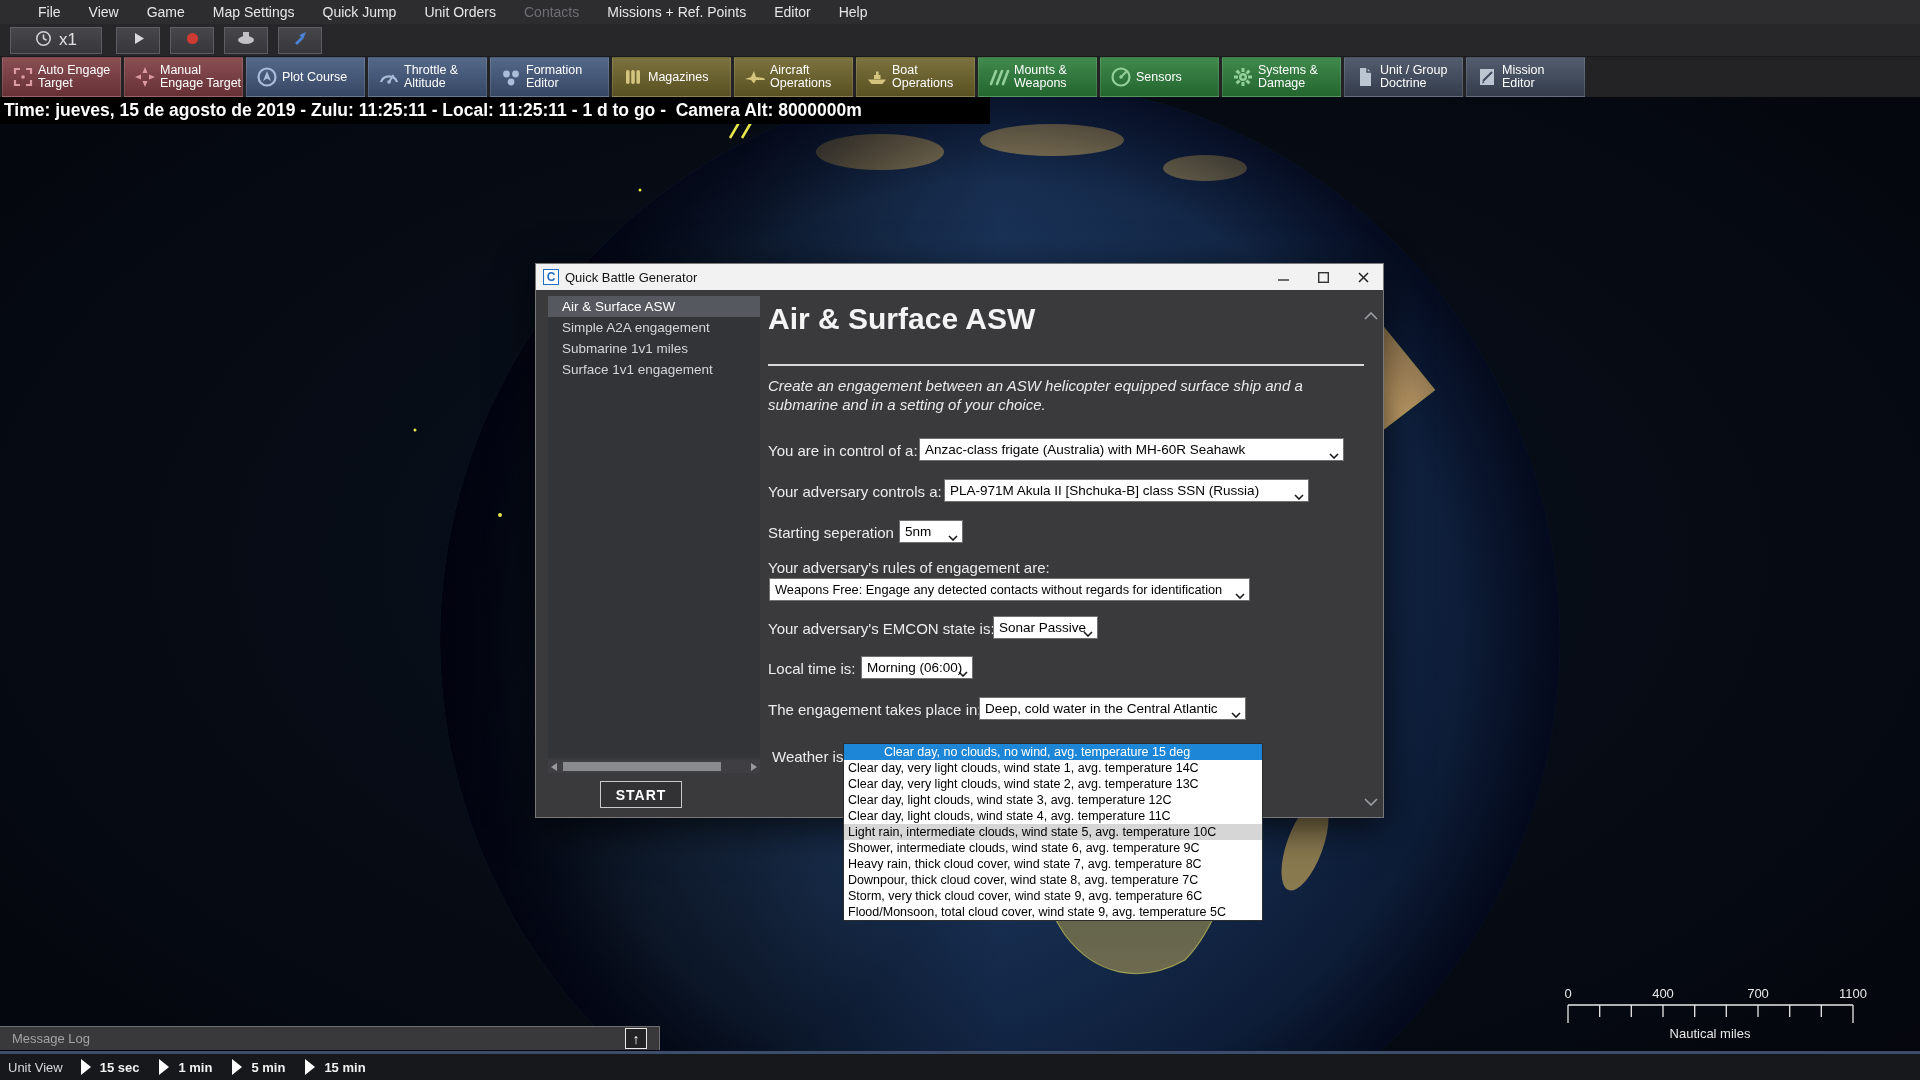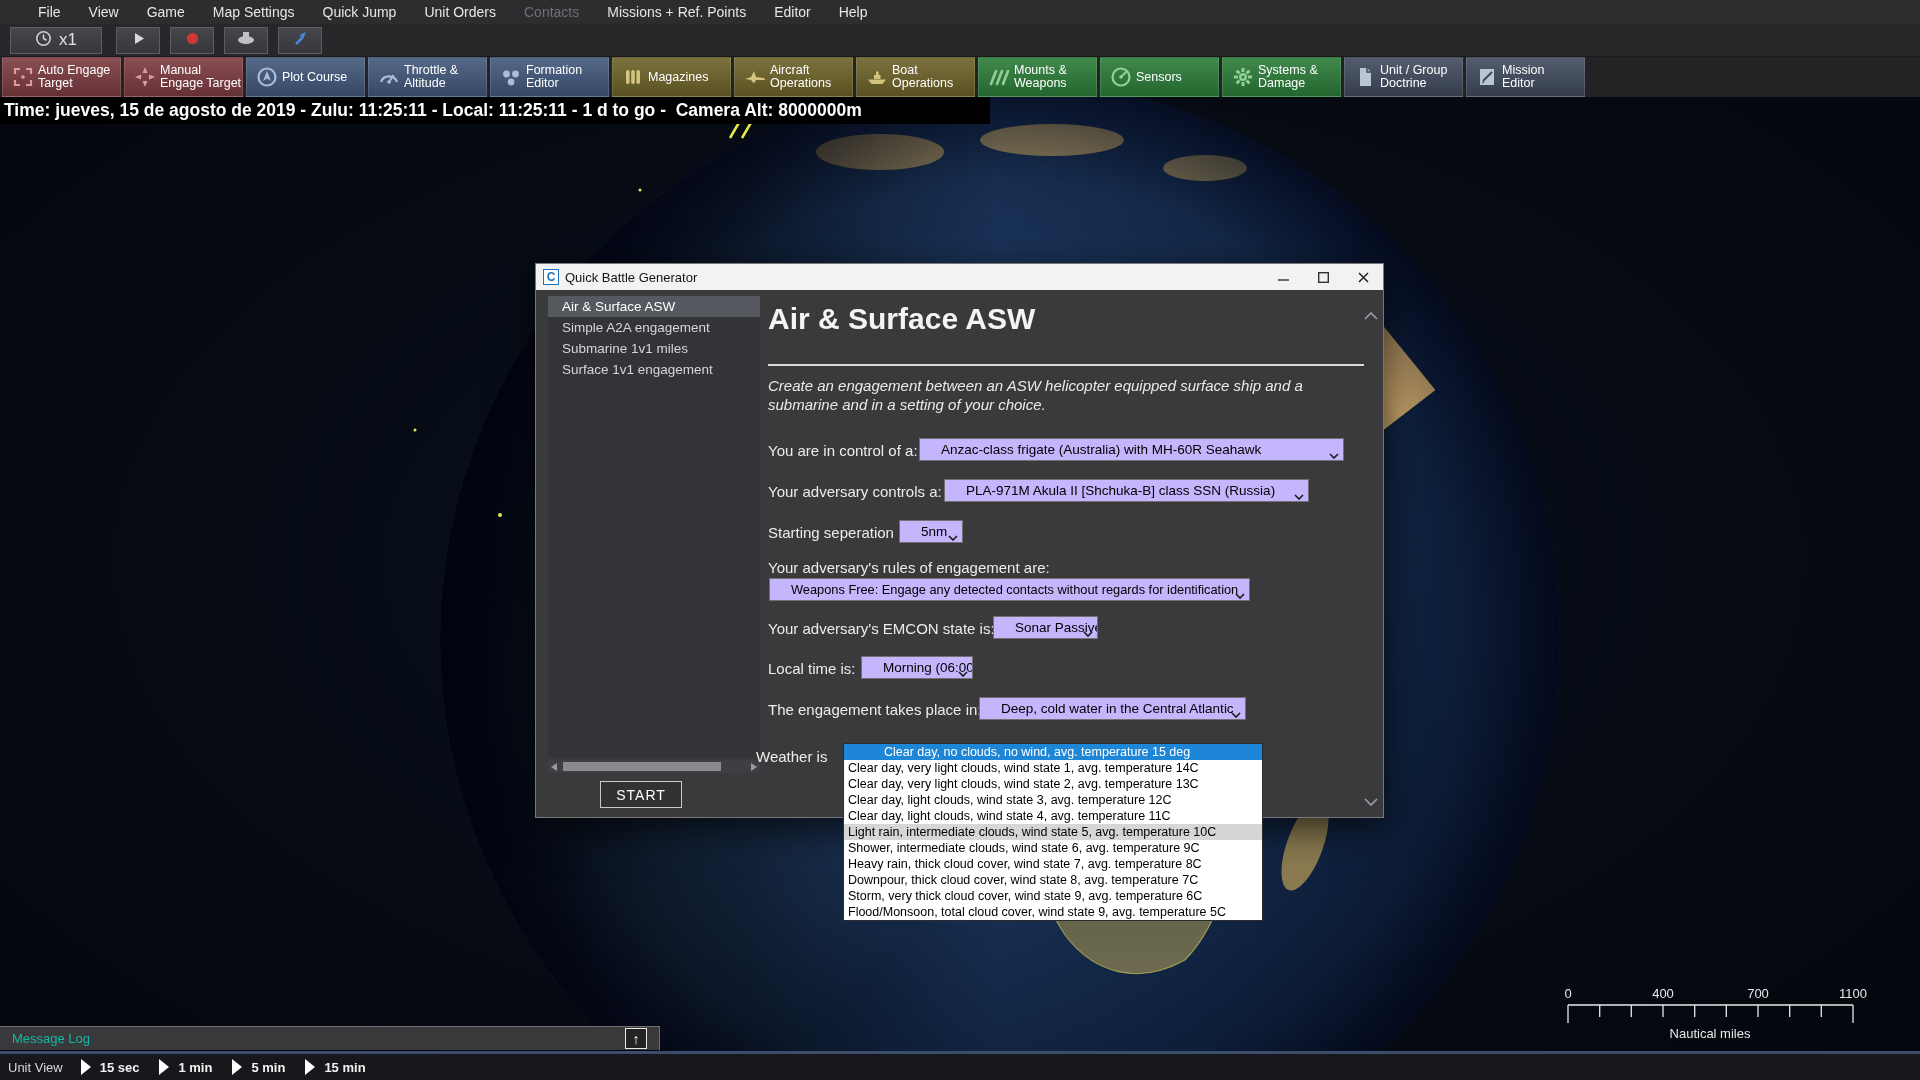--- a/index.html
+++ b/index.html
@@ -60,47 +60,47 @@
                    white-space:nowrap; overflow:hidden; }
   .scenario-item.selected { background:#55585e; color:#fff; }
 
   .hscroll { position:absolute; left:12px; top:496px; width:212px; height:13px; background:#3f3f43; }
   .hthumb { position:absolute; left:15px; top:2px; width:158px; bottom:2px; background:#8a8b8f; }
   .harrow { position:absolute; top:3px; width:0; height:0; border-top:4px solid transparent; border-bottom:4px solid transparent; }
   .harrow.left { left:3px; border-right:6px solid #9a9a9e; }
   .harrow.right { right:3px; border-left:6px solid #9a9a9e; }
 
   .start-button { position:absolute; left:64px; top:517px; width:82px; height:27px; background:#323235;
-                  border:1px solid #c9c9c9; color:#fff; font-size:14px; font-weight:normal; letter-spacing:1px;
+                  border:1px solid #c9c9c9; color:#fff; font-size:14px; font-weight:bold; letter-spacing:1px;
                   display:flex; align-items:center; justify-content:center; }
 
   .dlg-heading { position:absolute; left:232px; top:38px; font-size:30px; font-weight:bold; color:#f4f4f4; }
   .dlg-divider { position:absolute; left:232px; top:100px; width:596px; height:2px; background:#d9d9d9; }
   .dlg-desc { position:absolute; left:232px; top:112px; width:606px; font-size:15px; font-style:italic;
               color:#eaeaea; line-height:19px; }
   .flabel { position:absolute; font-size:15px; color:#ececec; white-space:nowrap; }
-  .select { position:absolute; height:23px; background:#c4b5fd; border:1px solid #707070; color:#000;
-            font-size:13.5px; display:flex; align-items:center; padding:0 20px 0 21px;
+  .select { position:absolute; height:23px; background:#ffffff; border:1px solid #707070; color:#000;
+            font-size:13.5px; display:flex; align-items:center; padding:0 20px 0 5px;
             white-space:nowrap; overflow:hidden; }
   .select .chev { position:absolute; right:4px; top:8px; }
 
   .vchev { position:absolute; right:5px; color:#9aa0a6; }
 
   .weather-list { position:absolute; left:307px; top:479px; width:420px; height:178px; background:#fff;
                   border:1px solid #2c2c2c; z-index:5; }
   .wopt { height:16px; line-height:16px; font-size:12.5px; color:#000; padding-left:4px;
           white-space:nowrap; overflow:hidden; }
   .wopt.selected { background:#1e86d7; color:#fff;padding-left:40px; }
   .wopt.hovered { background:#d6d6d6; }
 
   
   .message-log { position:absolute; left:0; top:1026px; width:660px; height:24px; background:#39393c;
                  border-top:1px solid #6f6f72; border-right:1px solid #6f6f72; z-index:20;
                  display:flex; align-items:center; }
-  .message-log .lbl { margin-left:12px; font-size:13px; color:#14b8a6; }
+  .message-log .lbl { margin-left:12px; font-size:13px; color:#a3a3a3; }
   .log-expand { position:absolute; right:12px; top:1px; width:22px; height:21px; background:#232325;
                 border:1px solid #e8e8e8; color:#fff; font-size:14px; font-weight:bold;
                 display:flex; align-items:center; justify-content:center; }
 
   .bottom-bar { position:absolute; left:0; top:1051px; width:1920px; height:29px; background:#17181b;
                 border-top:3px solid #3c4d6b; z-index:20; display:flex; align-items:center; padding-left:8px; }
   .view-label { font-size:13px; color:#d9d9d9; margin-right:18px; }
   .step { display:flex; align-items:center; margin-right:20px; }
   .tri { width:0; height:0; border-left:10px solid #fff; border-top:8px solid transparent;
          border-bottom:8px solid transparent; margin-right:9px; }
@@ -549,21 +549,21 @@
   </div>
 
   <span class="flabel" style="left:232px; top:437px">The engagement takes place in:</span>
   <div class="select" style="left:443px; top:433px; width:267px">
     <span>Deep, cold water in the Central Atlantic</span>
     <span class="chev"><svg width="10" height="6">
           <polyline points="1,1 5,5 9,1" fill="none" stroke="#1a1a1a" stroke-width="1.6"></polyline>
         </svg></span>
   </div>
 
-  <span class="flabel" style="left:220px; top:484px">Weather is</span>
+  <span class="flabel" style="left:236px; top:484px">Weather is</span>
   <div class="weather-list">
     <div class="wopt selected">Clear day, no clouds, no wind, avg. temperature 15 deg</div>
     <div class="wopt">Clear day, very light clouds, wind state 1, avg. temperature 14C</div>
     <div class="wopt">Clear day, very light clouds, wind state 2, avg. temperature 13C</div>
     <div class="wopt">Clear day, light clouds, wind state 3, avg. temperature 12C</div>
     <div class="wopt">Clear day, light clouds, wind state 4, avg. temperature 11C</div>
     <div class="wopt hovered">Light rain, intermediate clouds, wind state 5, avg. temperature 10C</div>
     <div class="wopt">Shower, intermediate clouds, wind state 6, avg. temperature 9C</div>
     <div class="wopt">Heavy rain, thick cloud cover, wind state 7, avg. temperature 8C</div>
     <div class="wopt">Downpour, thick cloud cover, wind state 8, avg. temperature 7C</div>

